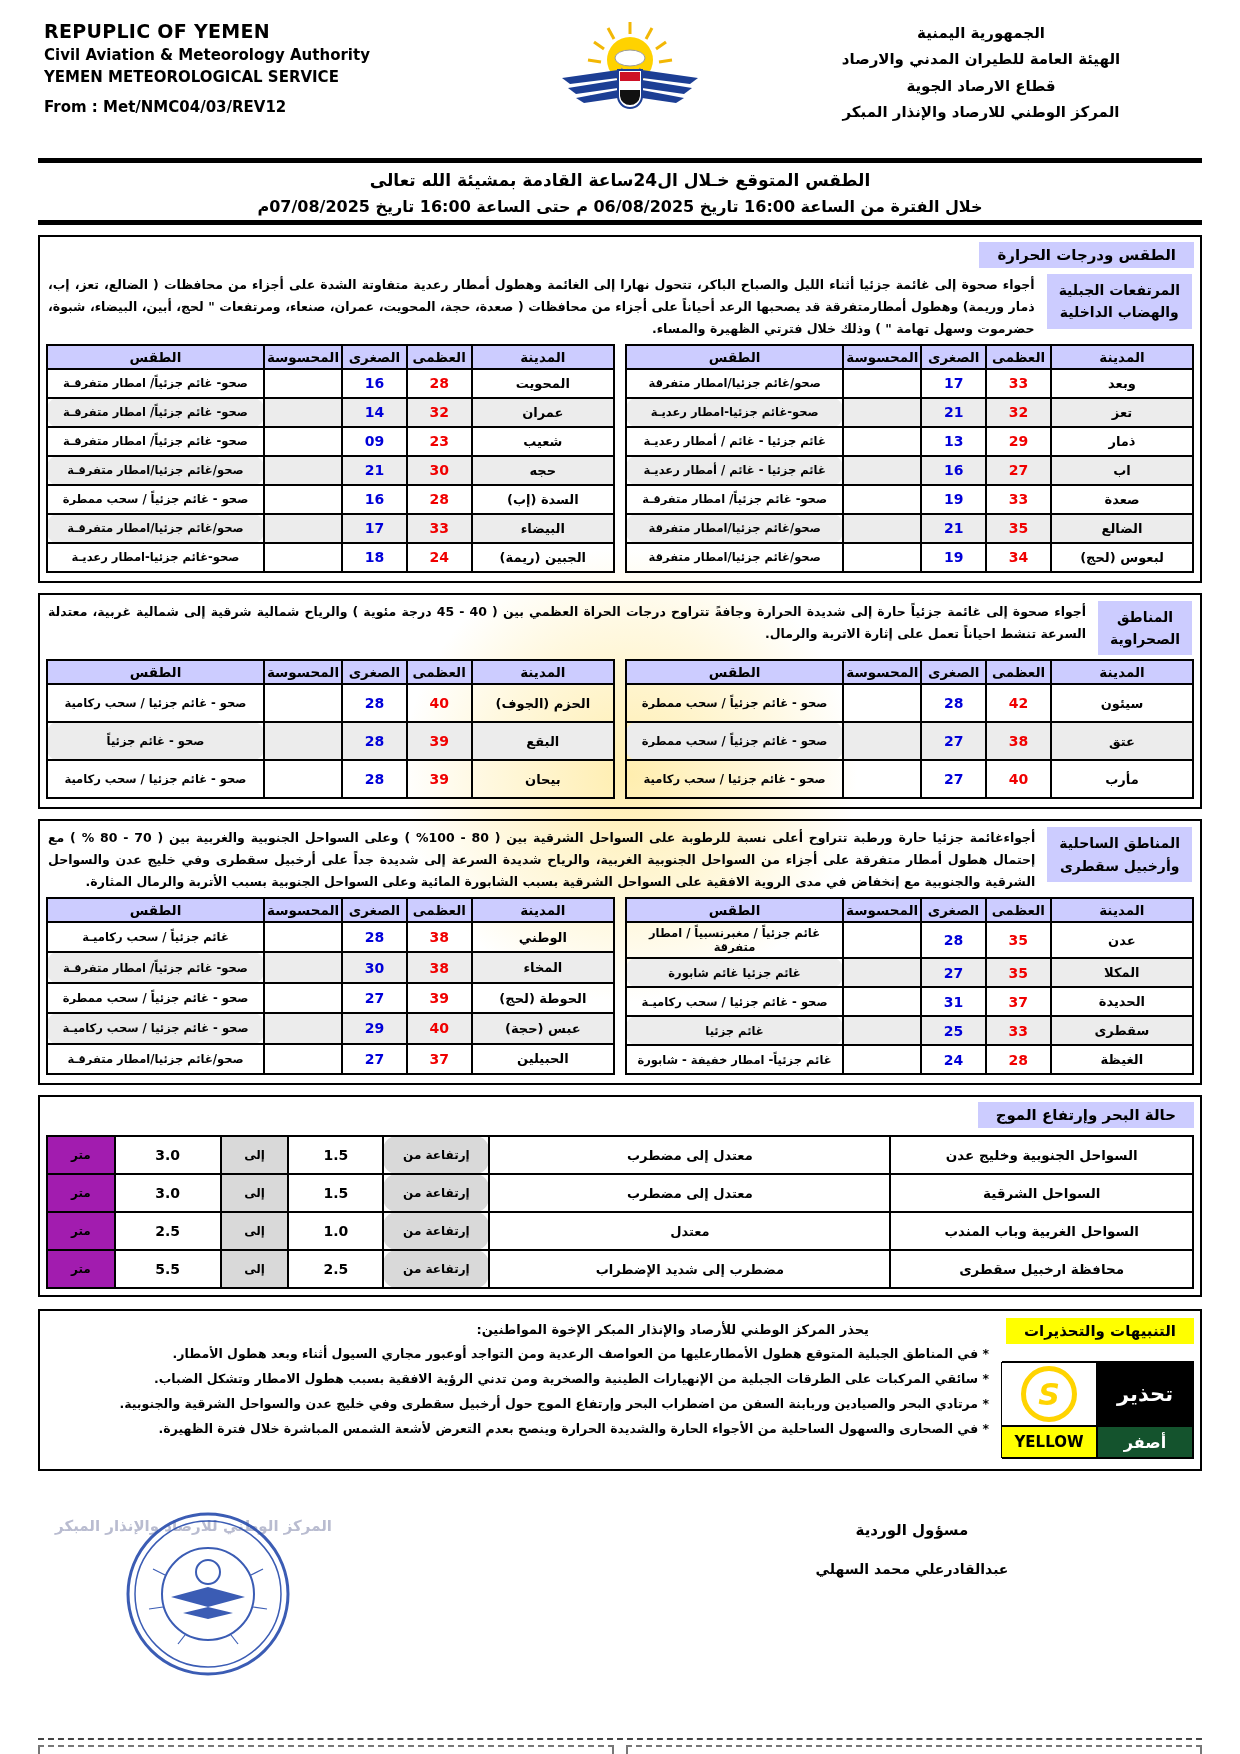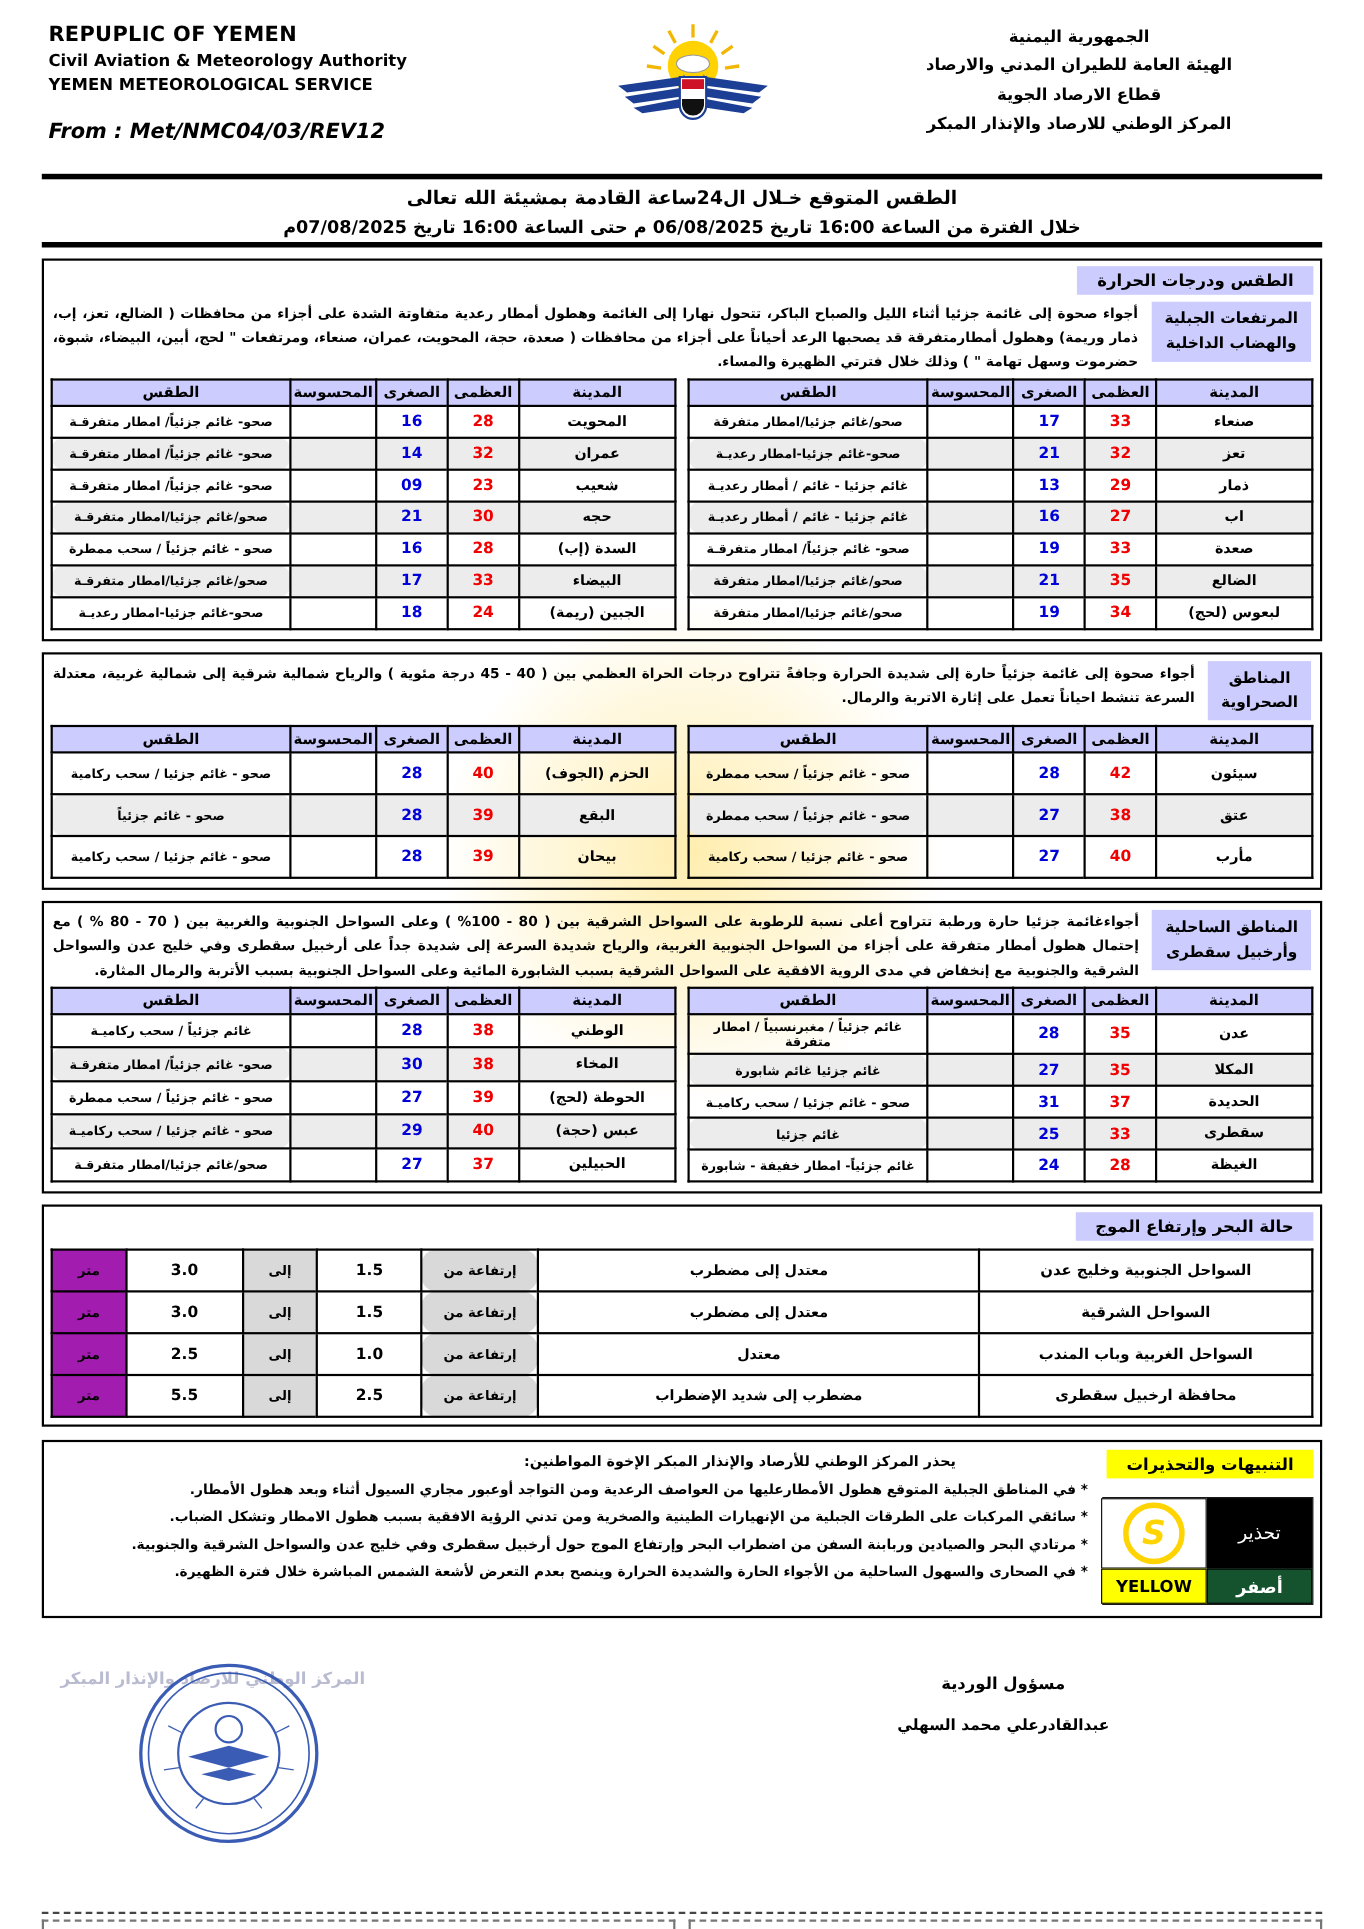--- a/index.html
+++ b/index.html
@@ -8,21 +8,21 @@
   .page > *{position:relative;z-index:1;}
   .sun-watermark{position:absolute;z-index:0;top:545px;left:400px;width:460px;height:460px;
     background:radial-gradient(circle, rgba(255,214,64,.42) 0%, rgba(255,214,64,.16) 45%, rgba(255,214,64,0) 70%);}
   
   .masthead{display:flex;justify-content:space-between;align-items:flex-start;padding:4px 6px 0;}
   .mast-ar{width:430px;text-align:center;font-weight:700;font-size:15px;line-height:1.75;}
   .mast-logo{width:170px;text-align:center;}
   .mast-en{width:450px;text-align:left;direction:ltr;font-weight:700;}
   .mast-en .l1{font-size:19px;letter-spacing:.3px;}
   .mast-en .l2,.mast-en .l3{font-size:15px;margin-top:4px;}
-  .mast-en .l4{font-size:19px;margin-top:22px;font-weight:700;font-style:italic;}
+  .mast-en .l4{font-size:15px;margin-top:12px;font-weight:700;}
   
   .title-block{margin-top:6px;border-top:5px solid #000;border-bottom:5px solid #000;text-align:center;padding:7px 0 4px;}
   .title-block .t1{font-weight:700;font-size:17px;}
   .title-block .t2{font-weight:700;font-size:16px;margin-top:7px;}
   
   .box{border:2px solid #000;margin-top:10px;padding:3px 6px 6px;background:transparent;}
   .sec-title{display:inline-block;background:#ccccff;font-weight:700;font-size:15px;padding:4px 18px;margin:2px 0 3px;}
   .sec-title.yellow{background:#ffff00;}
   .region{overflow:hidden;margin:3px 2px 4px;font-size:12.5px;font-weight:700;line-height:1.75;text-align:justify;}
   .region-label{float:right;background:#ccccff;padding:5px 12px;text-align:center;font-size:14px;font-weight:700;margin-left:12px;line-height:1.6;}
@@ -53,21 +53,21 @@
   .sea-table td.s-to{width:9%;font-size:14px;}
   .sea-table td.s-unit{width:5.5%;background:#a21caf;font-size:12px;}
   
   .warn-box{border:2px solid #000;margin-top:12px;padding:5px 6px 10px;display:flex;gap:10px;}
   .warn-right{width:195px;flex:none;}
   .warn-left{flex:1;}
   .warn-intro{font-weight:700;font-size:13px;text-align:right;margin:6px 120px 4px 0;}
   .warn-bullet{font-weight:700;font-size:12.5px;line-height:2.0;text-align:right;}
   .badge-grid{display:grid;grid-template-columns:96px 96px;margin-top:14px;border:1px solid #000;width:192px;box-sizing:border-box;}
   .badge-cell{border:1px solid #000;display:flex;align-items:center;justify-content:center;box-sizing:border-box;}
-  .badge-warn{background:#000;color:#fff;font-weight:400;font-size:17px;height:64px;}
+  .badge-warn{background:#000;color:#fff;font-weight:700;font-size:21px;height:64px;}
   .badge-symbol{background:#fff;height:64px;}
   .badge-circle{width:46px;height:46px;border:5px solid #ffd400;border-radius:50%;display:flex;align-items:center;justify-content:center;color:#ffd400;font-weight:700;font-size:30px;font-style:italic;}
   .badge-level-ar{background:#14532d;color:#fff;font-weight:700;font-size:16px;height:32px;}
   .badge-level-en{background:#ffff00;color:#000;font-weight:700;font-size:15px;height:32px;direction:ltr;}
   
   .footer{position:relative;height:225px;margin-top:38px;}
   .footer-watermark{position:absolute;right:870px;top:8px;color:#b9bcd0;font-size:15px;font-weight:700;white-space:nowrap;}
   .sig{position:absolute;right:150px;top:12px;width:280px;text-align:center;font-weight:700;}
   .sig .sig-title{font-size:15px;}
   .sig .sig-name{font-size:14px;margin-top:22px;}
@@ -161,21 +161,21 @@
             <tr>
           <th>المدينة</th>
           <th>العظمى</th>
           <th>الصغرى</th>
           <th>المحسوسة</th>
           <th>الطقس</th>
         </tr>
           </thead>
           <tbody>
             <tr>
-              <td class="c-city">صنعاء</td>
+              <td class="c-city">وبعد</td>
               <td class="c-max-temp">33</td>
               <td class="c-min-temp">17</td>
               <td class="c-feels-like"></td>
               <td class="c-weather">صحو/غائم جزئيا/امطار متفرقة</td>
             </tr>
             <tr>
               <td class="c-city">تعز</td>
               <td class="c-max-temp">32</td>
               <td class="c-min-temp">21</td>
               <td class="c-feels-like"></td>

